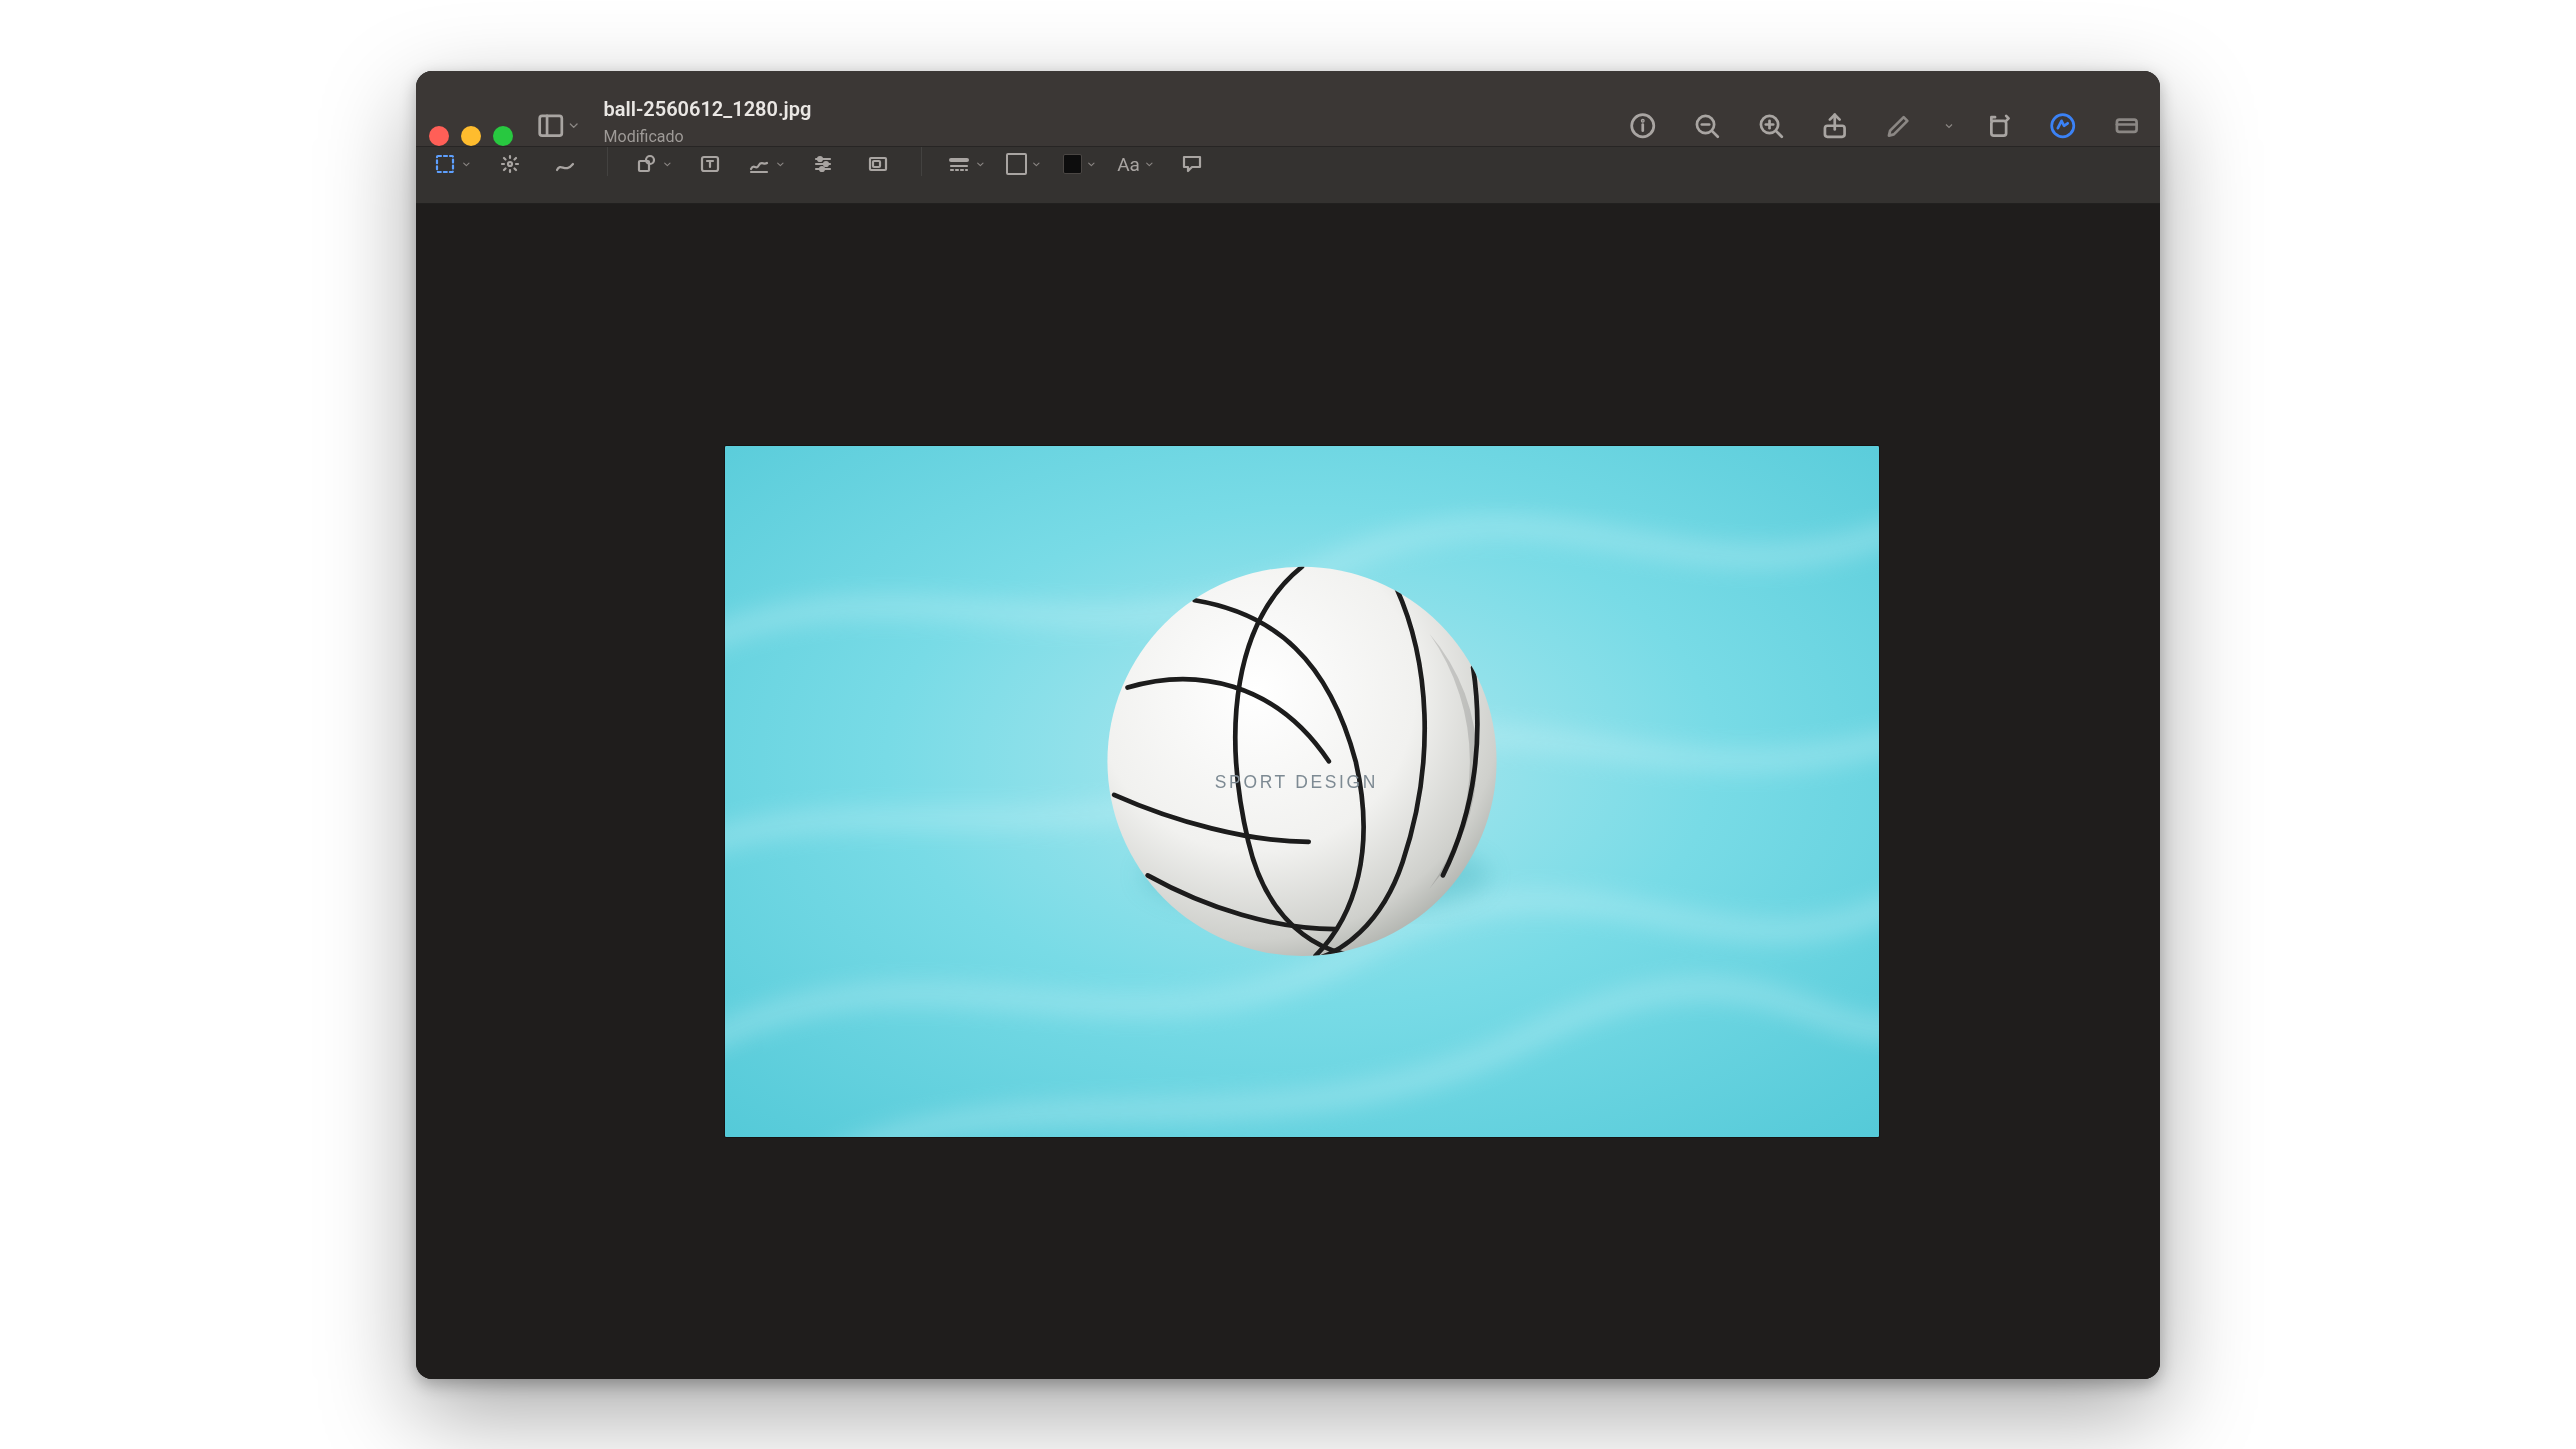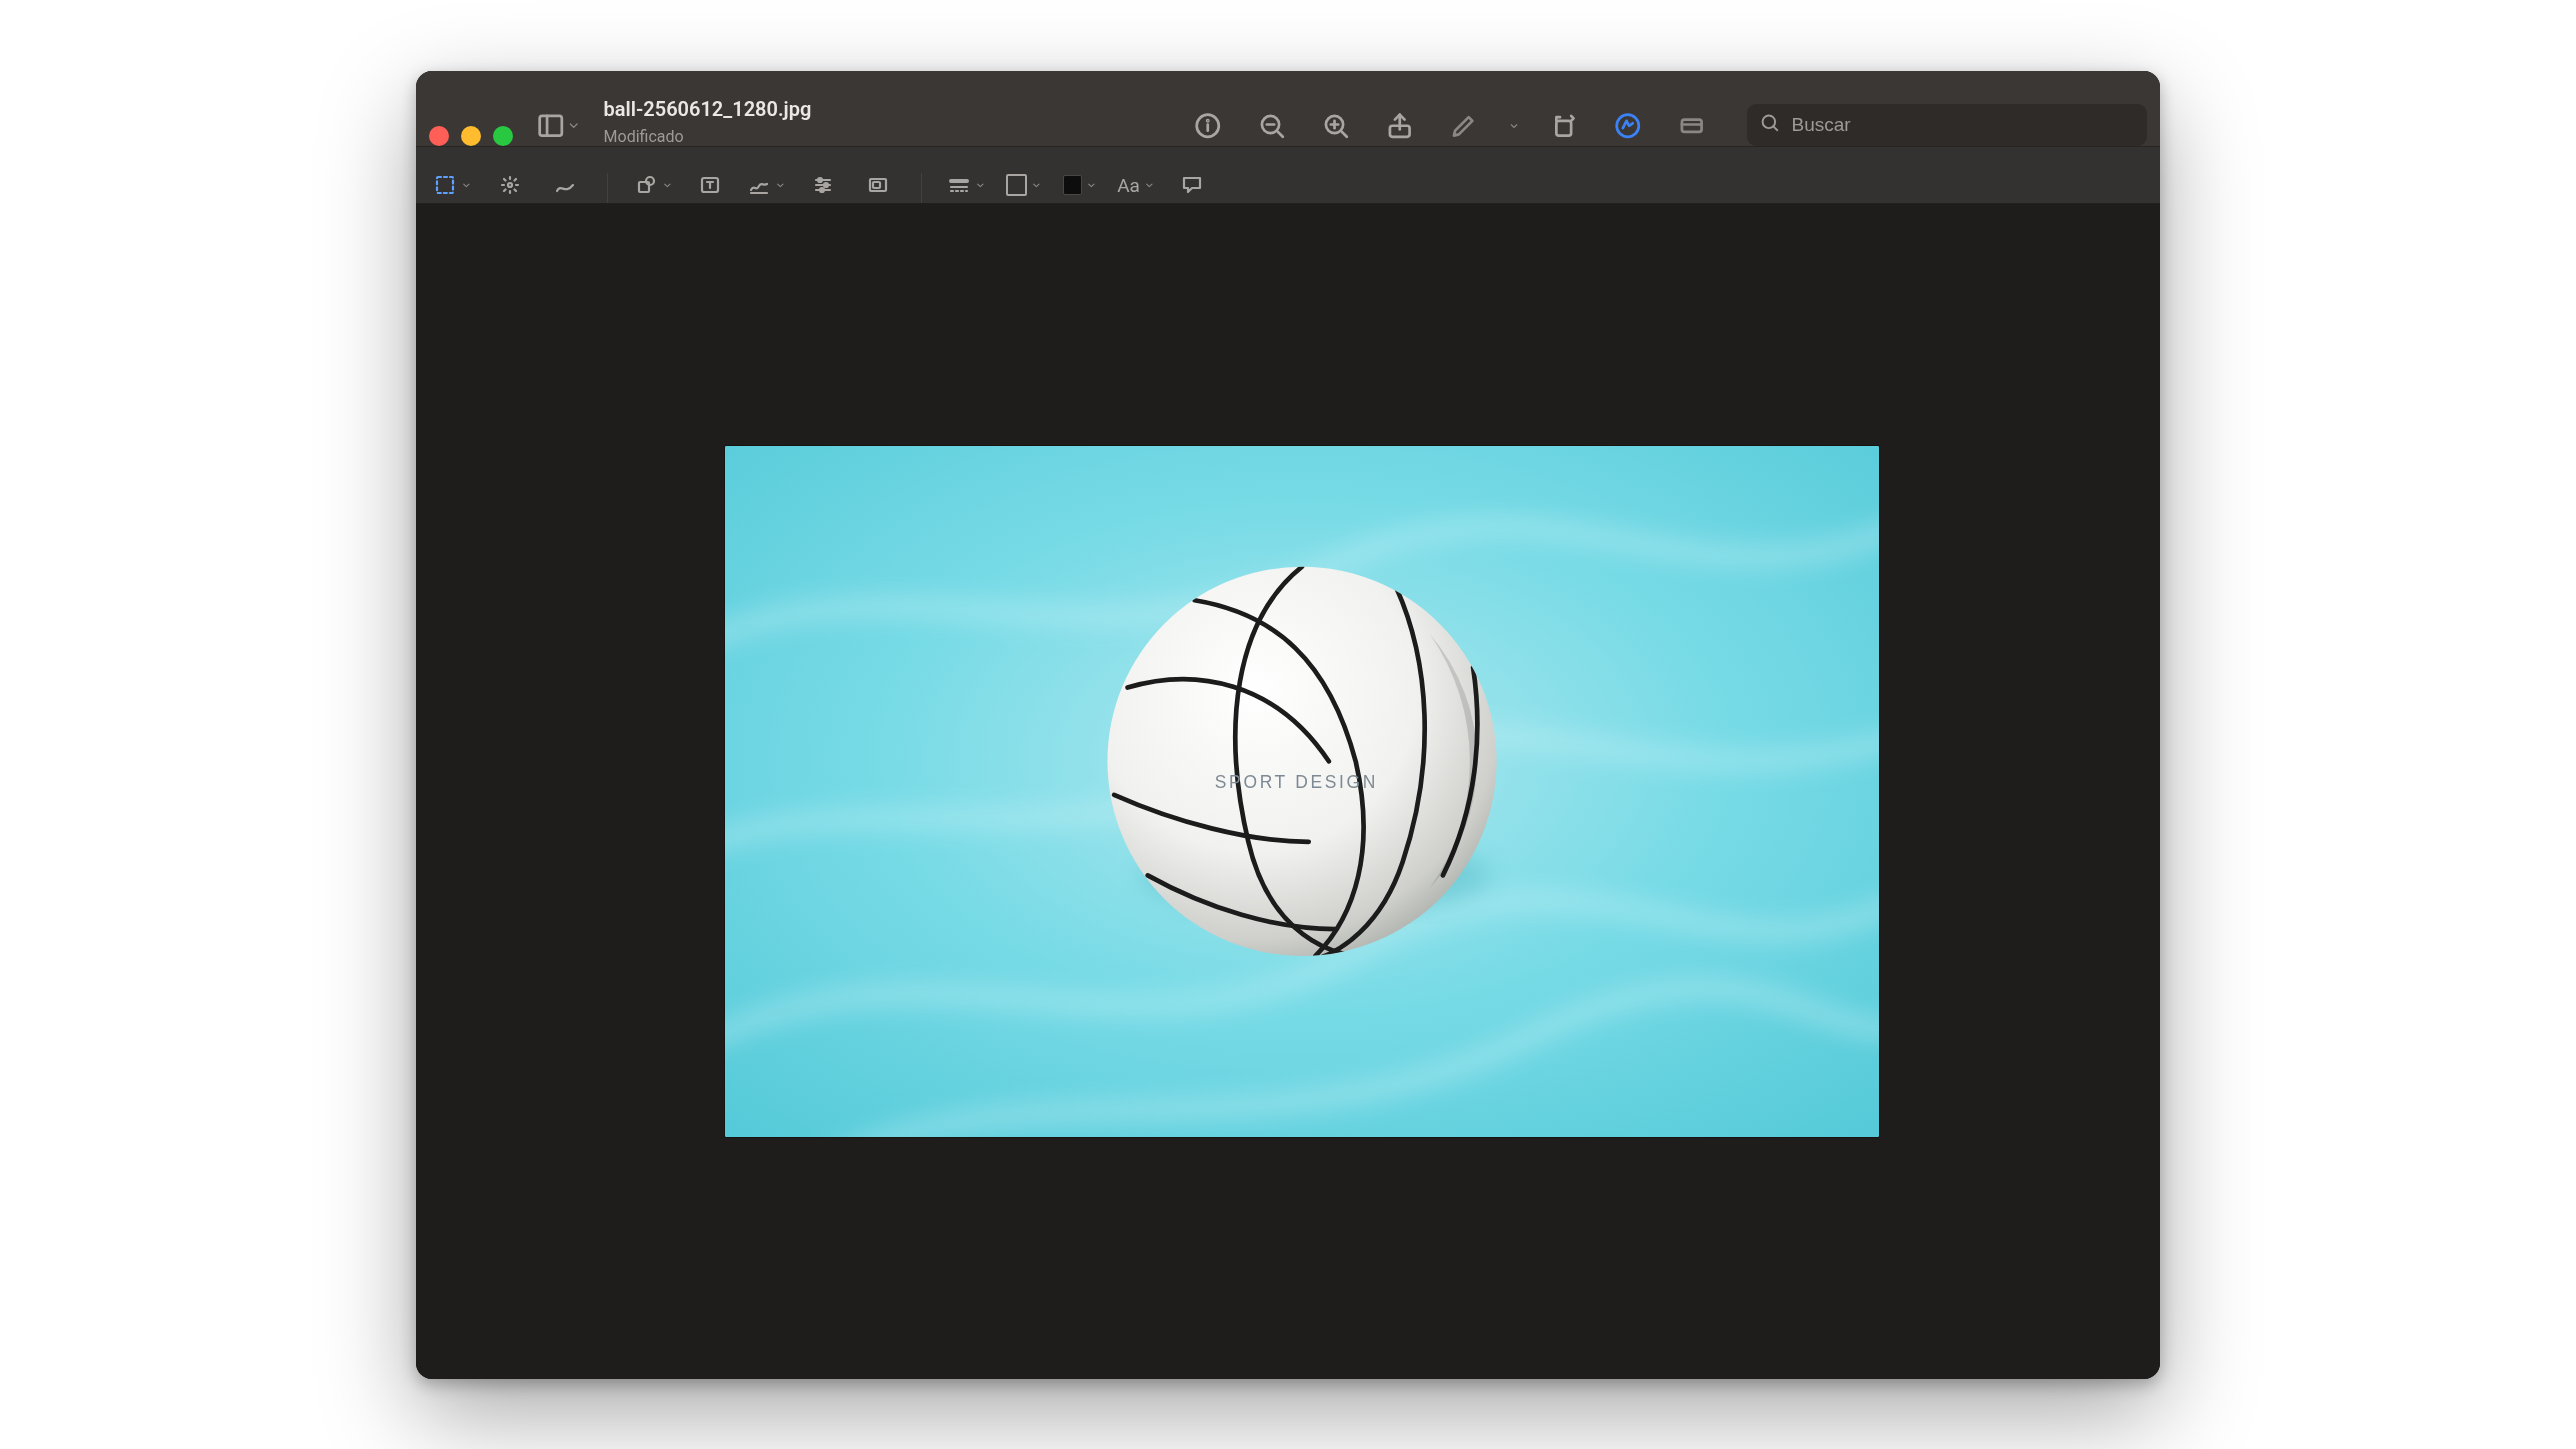--- a/index.html
+++ b/index.html
@@ -66,21 +66,21 @@
   .search input{
     background:transparent;border:none;outline:none;color:var(--text);
     font-size:19px;width:100%;
   }
   .search input::placeholder{color:var(--subtext);}
   .search svg{width:21.5px;height:21.5px;stroke:var(--subtext);fill:none;stroke-width:2.2;}
 
   
   .editbar{
     height:56px;background:var(--editbar-bg);
-    display:flex;align-items:flex-end;gap:20px;
+    display:flex;align-items:flex-start;gap:20px;
     padding:0 17.4px;
     border-top:0.7px solid rgba(0,0,0,.25);
     border-bottom:0.7px solid rgba(0,0,0,.35);
   }
   .eb-btn{
     height:35px;min-width:35px;display:flex;align-items:center;justify-content:center;
     color:var(--icon);gap:4px;
   }
   .eb-btn svg{width:24px;height:24px;stroke:currentColor;fill:none;stroke-width:2.2;stroke-linecap:round;stroke-linejoin:round;}
   .eb-sep{width:0.7px;height:29.5px;background:rgba(255,255,255,.08);margin:0 5.4px;}
@@ -186,29 +186,20 @@
           </svg>
       </div>
       <div class="tb-btn" style="color:var(--icon-dim)">
         <svg viewBox="0 0 24 24">
             <rect x="4" y="7" width="16" height="10" rx="2"></rect>
             <path d="M4 11h16"></path>
           </svg>
       </div>
     </div>
 
-    <div class="search">
-      <span>
-        <svg viewBox="0 0 24 24">
-            <circle cx="11" cy="11" r="7"></circle>
-            <line x1="21" y1="21" x2="16" y2="16"></line>
-          </svg>
-      </span>
-      <input type="text" placeholder="Buscar" style="">
-    </div>
   </div>
 
   <div class="editbar">
     <div class="eb-btn" style="color:#5ea0ff">
       <svg viewBox="0 0 24 24">
           <rect x="4" y="4" width="16" height="16" rx="1" stroke-dasharray="3 3"></rect>
         </svg>
       <span class="eb-caret"><svg viewBox="0 0 24 24">
             <polyline points="6 9 12 15 18 9"></polyline>
           </svg></span>

